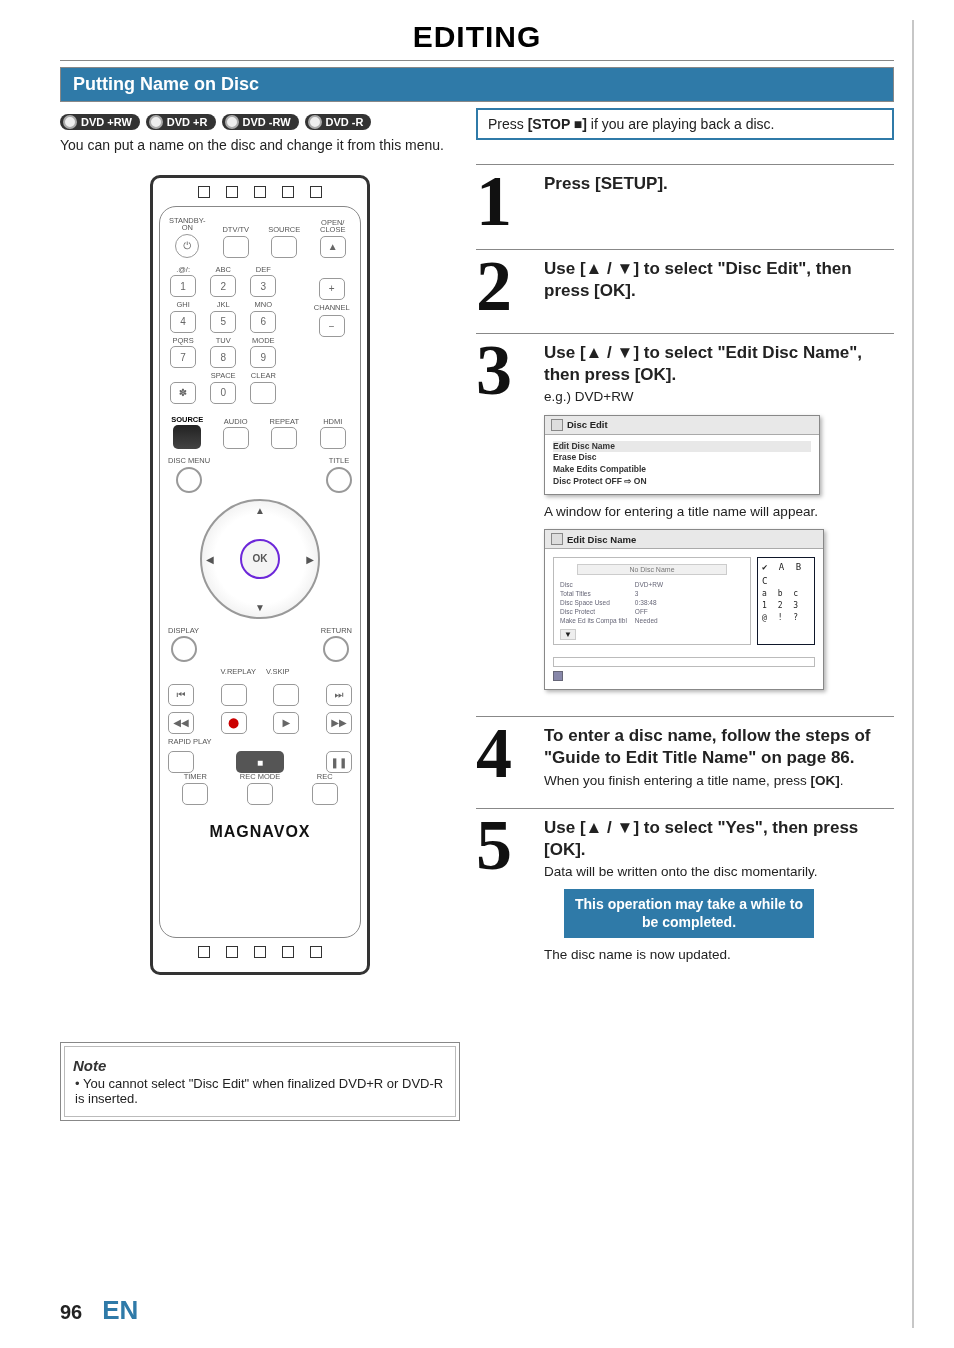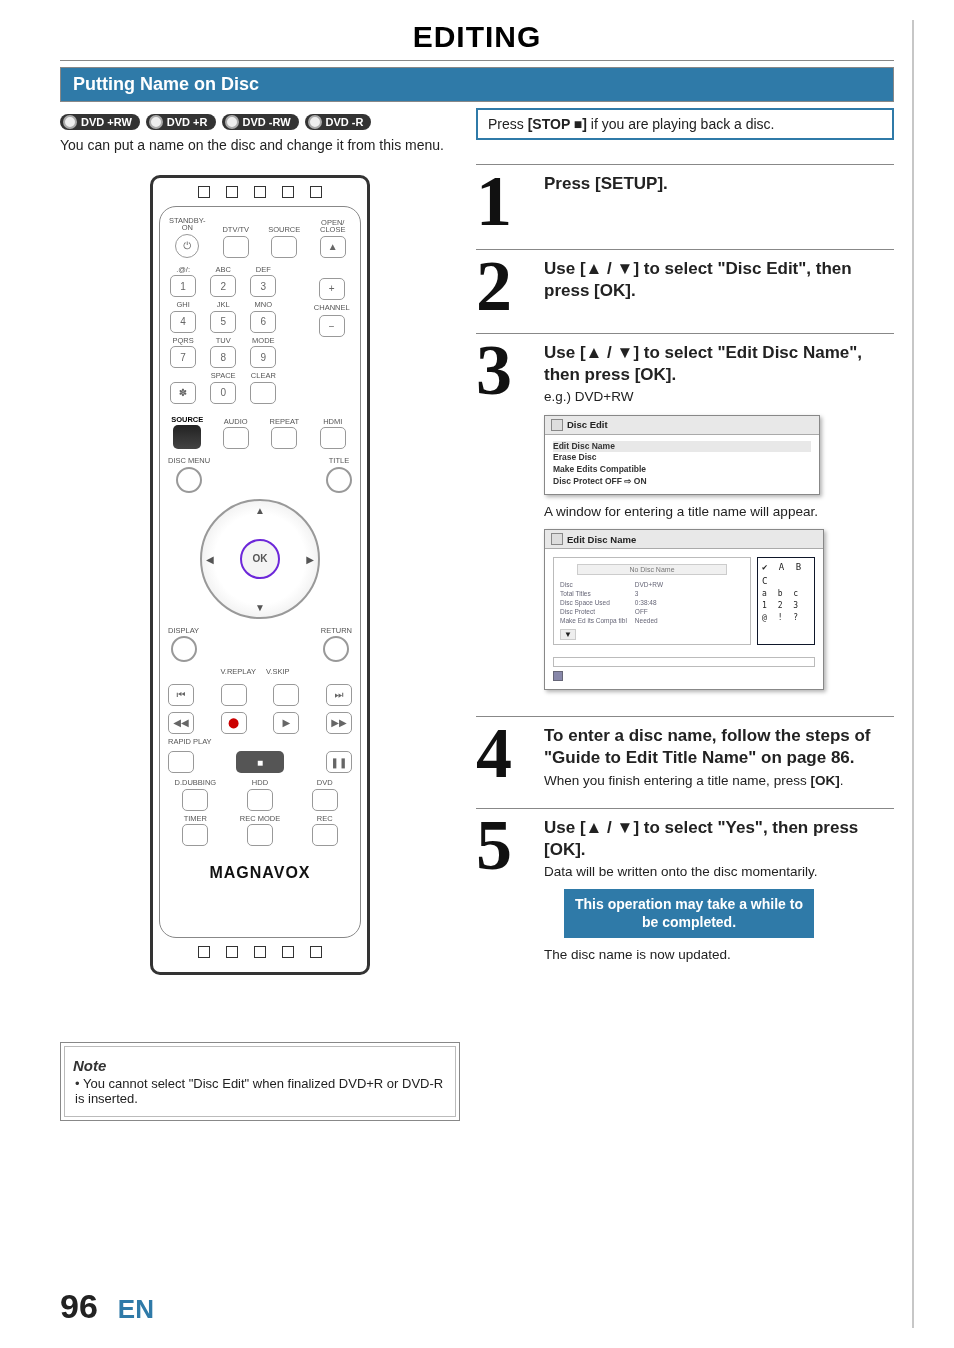--- a/index.html
+++ b/index.html
@@ -135,21 +135,21 @@
     position: relative; margin-top: 60px;
   }
   .note-box::before {
     content:""; position:absolute; inset:3px; border:1px solid #bbb; pointer-events:none;
   }
   .note-box h4 { font-style:italic; font-weight:bold; font-size:15px; margin-bottom:2px; color:#333;}
   .note-box ul { list-style: none; padding-left: 2px; }
   .note-box li::before { content:"• "; color:#333; }
 
   .footer { position:absolute; left:60px; bottom:22px; display:flex; align-items:baseline; gap:20px;}
-  .pn { font-size:34px; font-weight:bold; }
+  .pn { font-size:20px; font-weight:bold; }
   .lang { font-size:26px; font-weight:bold; color:#2f7aa8; }
   .right-edge { position:absolute; right:40px; top:20px; bottom:20px; width:2px; background:#444; opacity:.3;}
 </style>
 </head>
 <body>
 
 <div class="right-edge"></div>
 
 <h1 class="page-title">EDITING</h1>
 <hr class="hr">
@@ -344,34 +344,20 @@
           <div class="r-btn">◀◀</div>
           <div class="r-btn" style="color:#c00;">⬤</div>
           <div class="r-btn">▶</div>
           <div class="r-btn">▶▶</div>
         </div>
         <div class="r-label" style="align-self:flex-start; margin-top:4px;">RAPID PLAY</div>
         <div class="transport-row">
           <div class="r-btn"></div>
           <div class="r-btn dark" style="width:48px;">■</div>
           <div class="r-btn">❚❚</div>
-        </div>
-        <div class="r-grid3" style="width:100%; margin-top:6px;">
-          <div class="r-cell">
-              <div class="r-label">D.DUBBING</div>
-              <div class="r-btn"></div>
-            </div>
-          <div class="r-cell">
-              <div class="r-label">HDD</div>
-              <div class="r-btn"></div>
-            </div>
-          <div class="r-cell">
-              <div class="r-label">DVD</div>
-              <div class="r-btn"></div>
-            </div>
         </div>
         <div class="r-grid3" style="width:100%;">
           <div class="r-cell">
               <div class="r-label">TIMER</div>
               <div class="r-btn"></div>
             </div>
           <div class="r-cell">
               <div class="r-label">REC MODE</div>
               <div class="r-btn"></div>
             </div>

